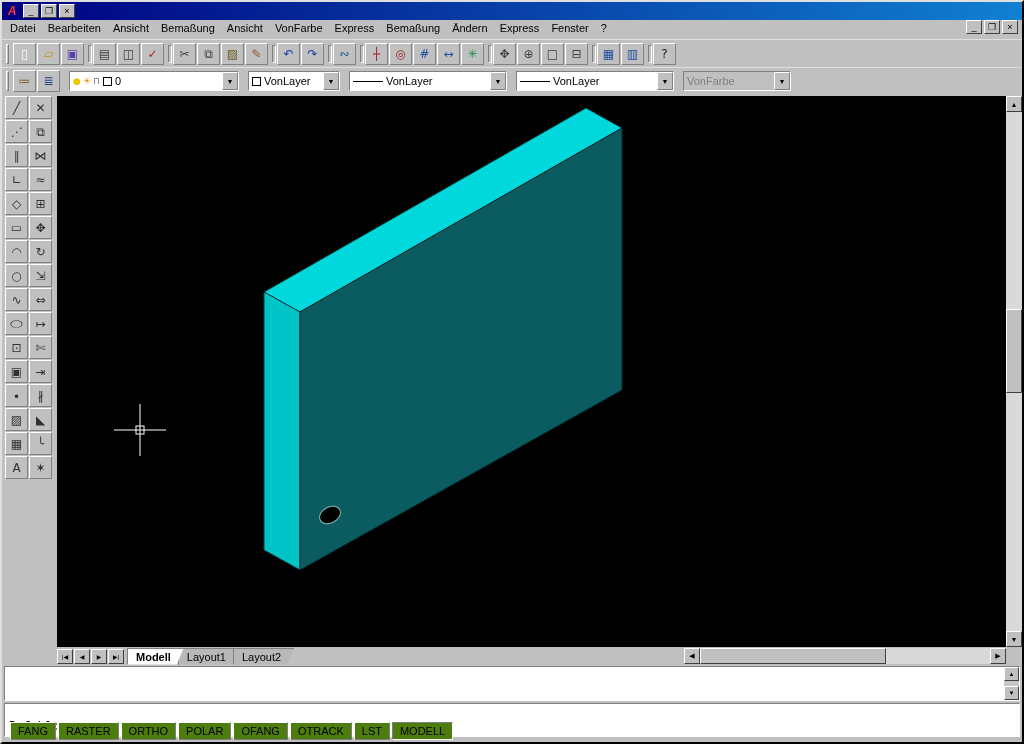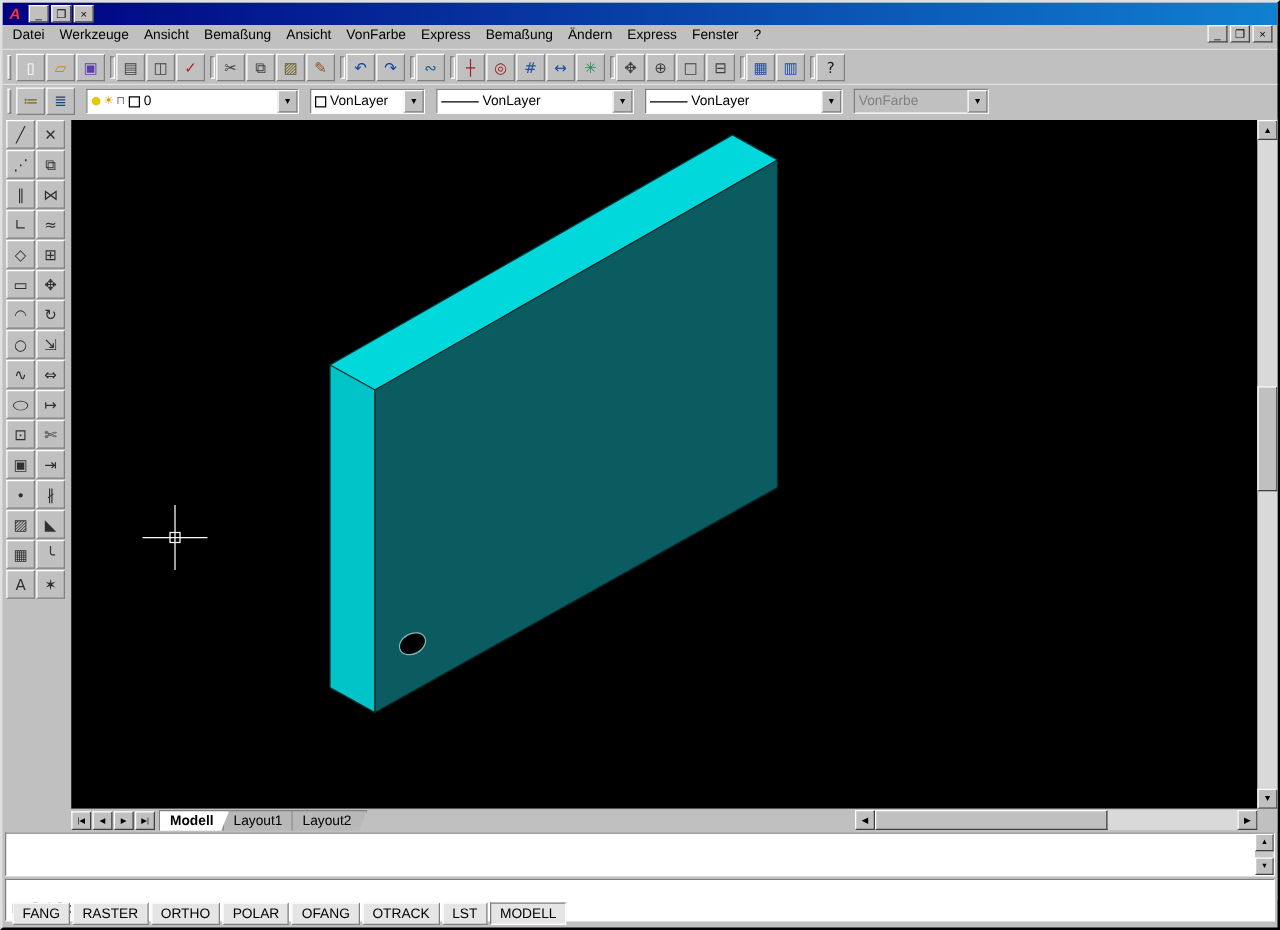--- a/index.html
+++ b/index.html
@@ -109,42 +109,42 @@
     border: 1px solid; border-color: #808080 #fff #fff #808080;
     font-family: Liberation Mono, monospace; font-size: 12px; }
 
   
   .statusbar { position: absolute; left: 0; top: 718px; width: 1020px; height: 22px;
     display: flex; align-items: center; padding: 0 3px; }
   .coords { width: 243px; flex: none; height: 18px; line-height: 17px; padding: 0 8px;
     border: 1px solid; border-color: #808080 #fff #fff #808080; }
   .toggles { display: flex; gap: 2px; margin-left: 5px; }
   .toggle { height: 18px; padding: 2px 7px; line-height: 13px; white-space: nowrap;
-    background: #e5e5e5; border: 1px solid; border-color: #fff #808080 #808080 #fff; }
+    background: #4d7c0f; border: 1px solid; border-color: #fff #808080 #808080 #fff; }
   .toggle.pressed { border-color: #808080 #fff #fff #808080; }
 </style>
 </head>
 <body>
 
 <div class="window">
 
   <div class="titlebar">
     <span class="app-icon">A</span>
     <span class="win-buttons">
       <button class="winbtn">_</button>
       <button class="winbtn">❐</button>
       <button class="winbtn">×</button>
     </span>
   </div>
 
   <div class="menubar">
     <div class="menu-items">
 
     <span class="menu-item"><span>Datei</span></span>
-        <span class="menu-item"><span>Werkzeuge</span></span>
+        <span class="menu-item"><span>Bearbeiten</span></span>
         <span class="menu-item"><span>Ansicht</span></span>
         <span class="menu-item"><span>Bemaßung</span></span>
         <span class="menu-item"><span>Ansicht</span></span>
         <span class="menu-item"><span>VonFarbe</span></span>
         <span class="menu-item"><span>Express</span></span>
         <span class="menu-item"><span>Bemaßung</span></span>
         <span class="menu-item"><span>Ändern</span></span>
         <span class="menu-item"><span>Express</span></span>
         <span class="menu-item"><span>Fenster</span></span>
         <span class="menu-item"><span>?</span></span>

